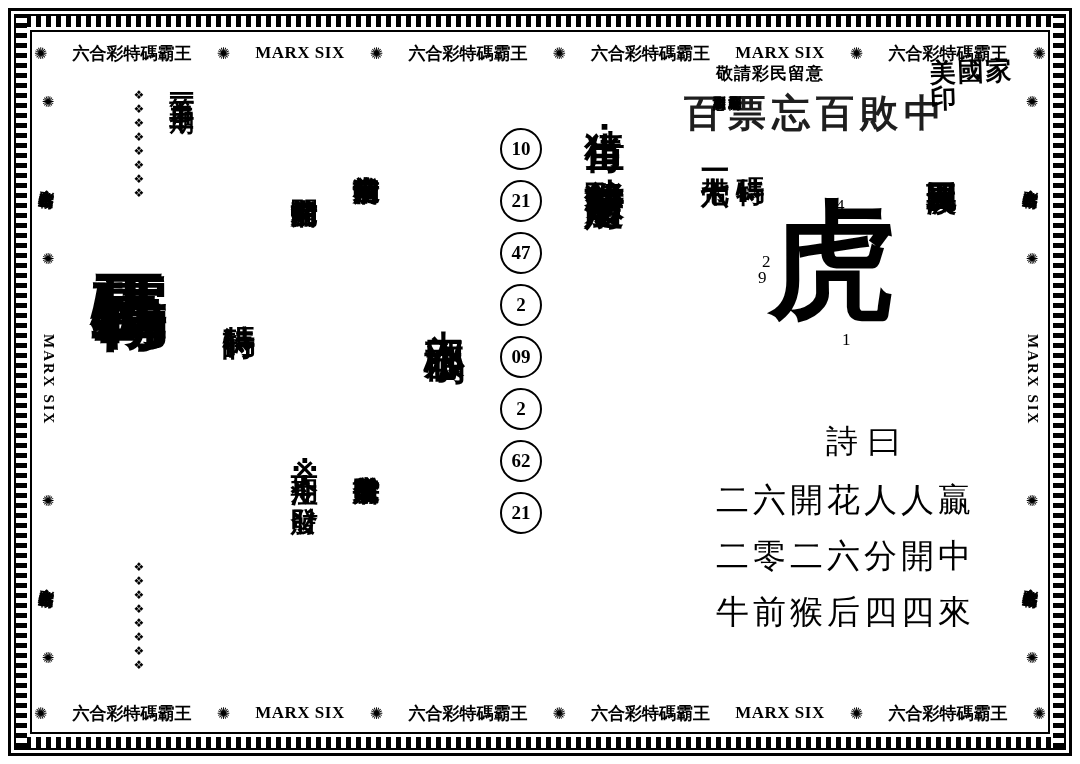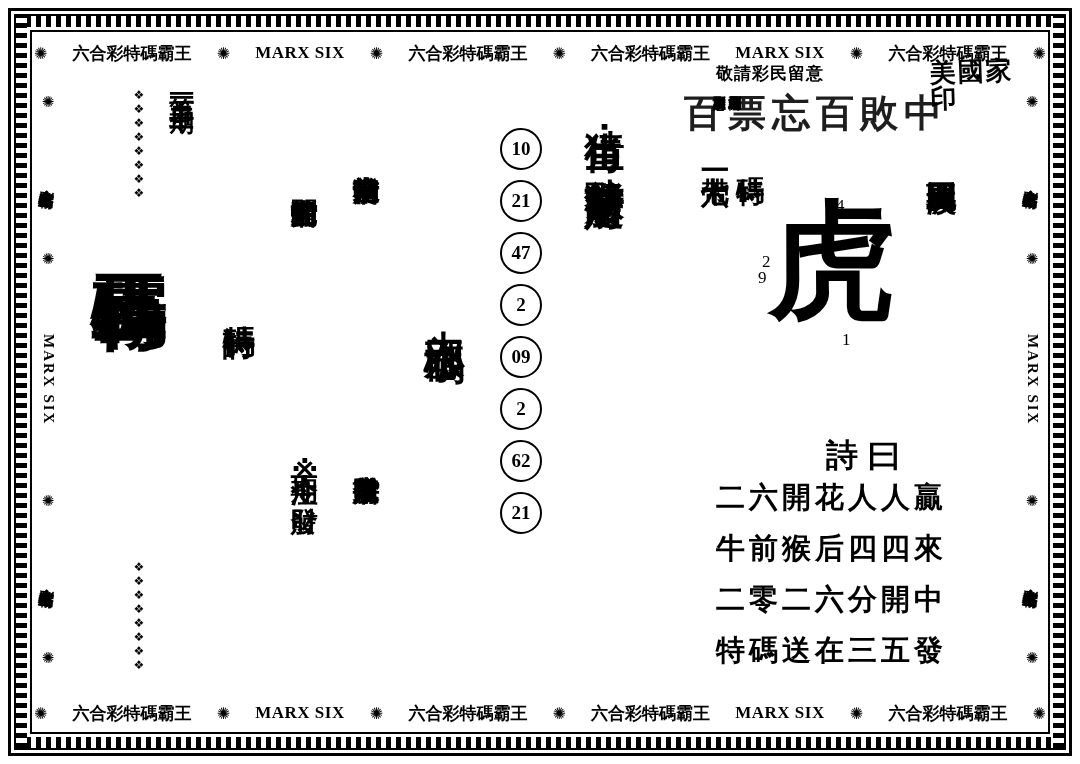--- a/index.html
+++ b/index.html
@@ -265,35 +265,35 @@
   .slogan {
     position: absolute;
     left: 926px; top: 160px;
     font-size: 30px;
     font-weight: bold;
   }
 
   
   .poem-head {
     position: absolute;
-    left: 826px; top: 434px;
+    left: 826px; top: 420px;
     font-size: 32px;
-    font-weight: bold;
+    font-weight: normal;
     letter-spacing: 10px;
   }
   .poem-lines {
     position: absolute;
     left: 716px; top: 478px;
     display: flex;
     flex-direction: column;
     gap: 11px;
   }
   .poem-line {
-    font-size: 29px;
-    font-weight: bold;
+    font-size: 33px;
+    font-weight: normal;
     letter-spacing: 4px;
     white-space: nowrap;
   }
 
   .flower { font-size: 15px; }
 </style>
 </head>
 <body>
 
 <div class="page">
@@ -401,18 +401,17 @@
   <div class="tnum n4">4</div>
   <div class="tnum n2">2</div>
   <div class="tnum n9">9</div>
   <div class="tnum n1">1</div>
 
   <div class="slogan v">風波再現三五開</div>
 
   <div class="poem-head">詩曰</div>
   <div class="poem-lines">
     <div class="poem-line">二六開花人人贏</div>
+    <div class="poem-line">二零二六分開中</div>
     <div class="poem-line">牛前猴后四四來</div>
-    <div class="poem-line">二零二六分開中</div>
-    <div class="poem-line">特碼送在三五發</div>
   </div>
 
 </div>
 
 </body></html>

